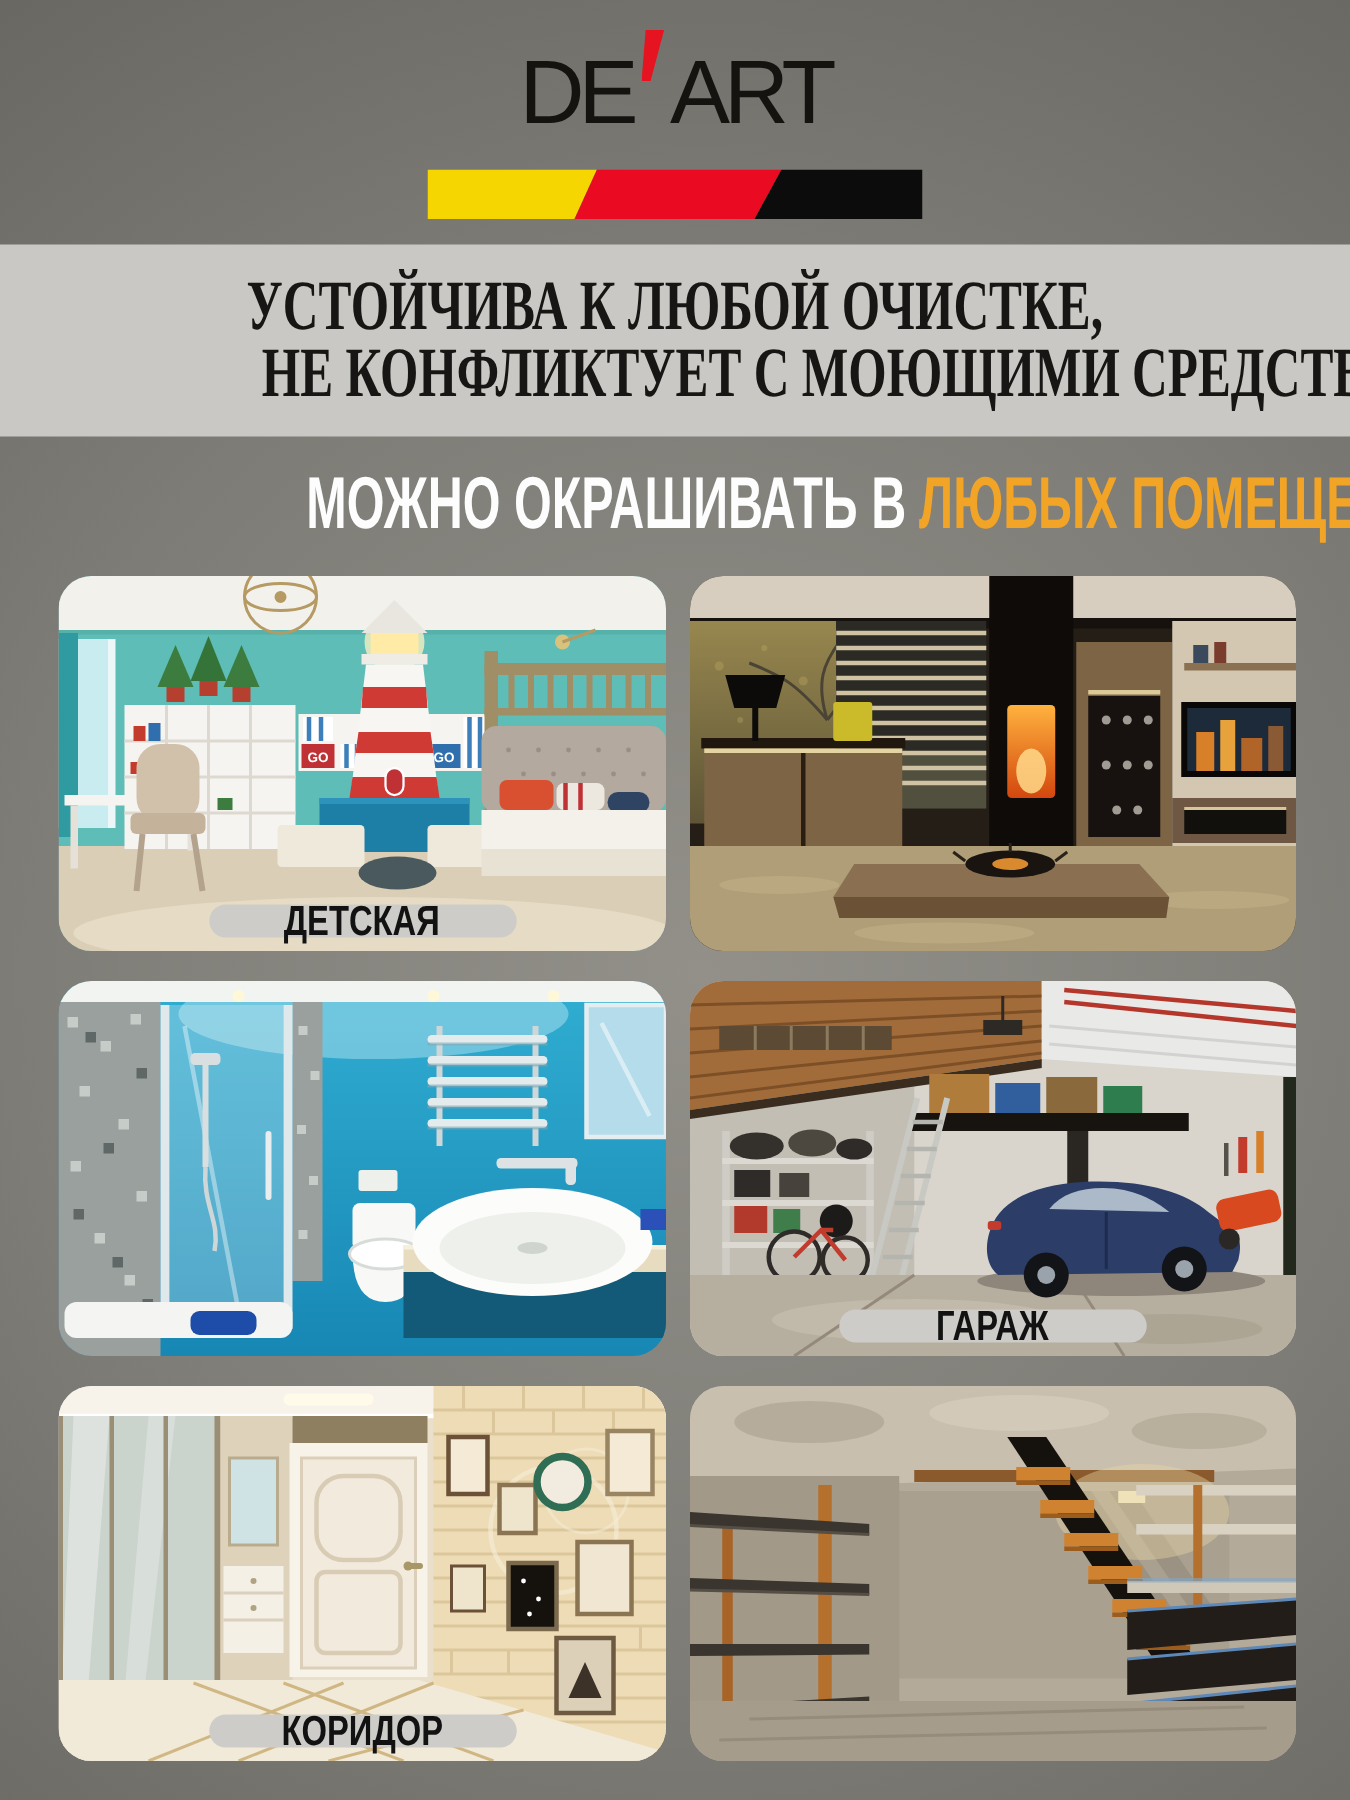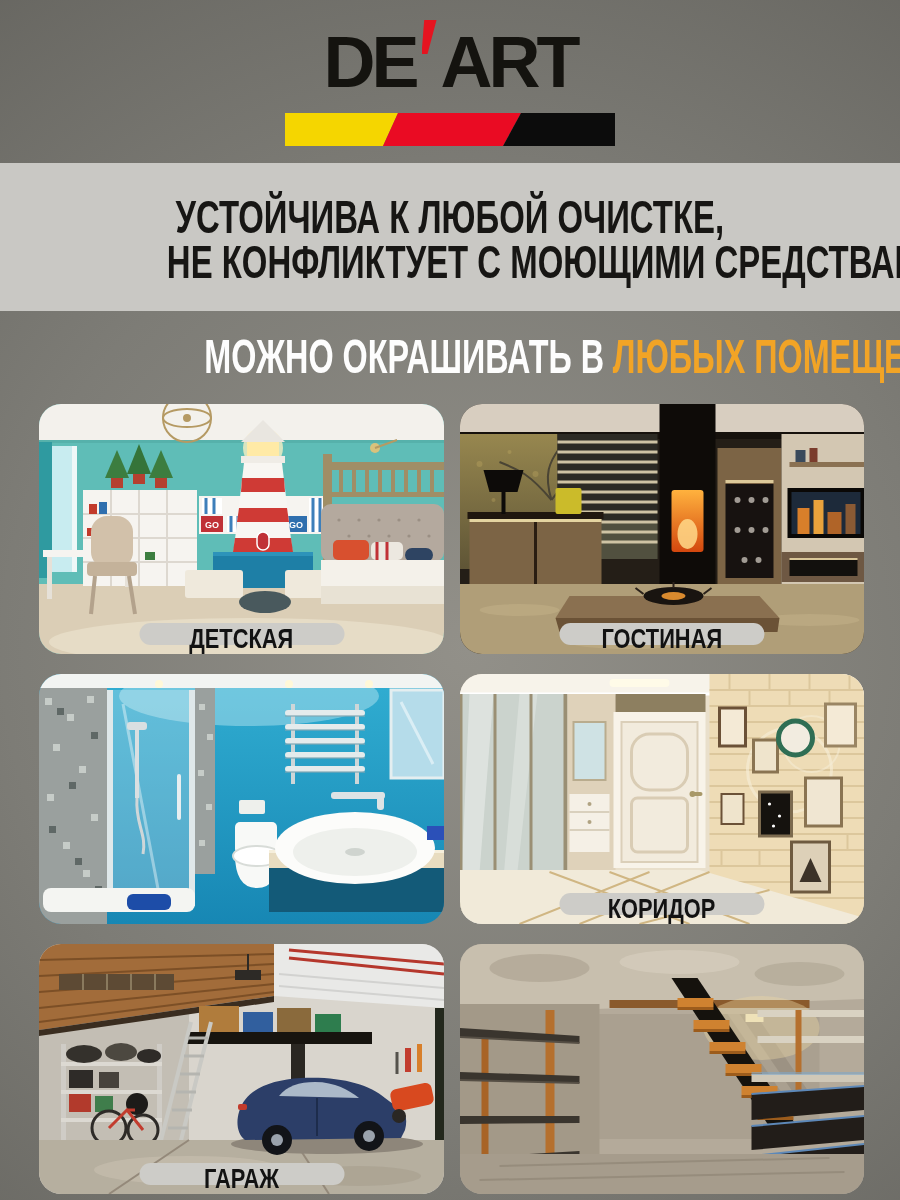--- a/index.html
+++ b/index.html
@@ -4,39 +4,39 @@
 <style>
   html,body{margin:0;padding:0;background:#444;}
   .page{
     position:relative;width:900px;height:1200px;overflow:hidden;
     font-family:"Liberation Sans",sans-serif;
     background:radial-gradient(ellipse 115% 85% at 52% 54%, #929089 0%, #7d7c76 45%, #5b5a55 100%);
   }
   .cond{display:inline-block;white-space:nowrap;transform:scaleX(.70);transform-origin:50% 50%;}
   
   .header{height:163px;box-sizing:border-box;padding-top:18px;text-align:center;}
-  .logo-word{font-size:72px;line-height:88px;font-weight:700;letter-spacing:-4px;color:#14130f;}
+  .logo-word{font-size:60px;line-height:88px;font-weight:400;letter-spacing:-4px;color:#14130f;}
   .logo-apo{display:inline-block;width:15px;height:34px;background:#e51420;
     clip-path:polygon(18% 0,100% 0,40% 100%,0 100%);margin:2px 4px 0 6px;vertical-align:top;}
   .stripe{display:block;margin:7px auto 0;}
   
-  .band{background:#c9c8c4;height:148px;box-sizing:border-box;padding-top:31px;text-align:center;}
+  .band{background:#c9c8c4;height:128px;box-sizing:border-box;padding-top:19px;text-align:center;font-family:Liberation Serif, serif;}
   .band-line{font-size:47px;line-height:45px;font-weight:700;color:#171614;}
   
   .headline{margin-top:23px;text-align:center;font-size:49px;line-height:44px;font-weight:700;}
   .headline .cond{transform:scaleX(.66);}
   .hl-white{color:#fdfdfd;}
   .hl-orange{color:#f2a426;margin-left:13px;}
   
   .grid{margin:26px 39px 0;display:grid;grid-template-columns:405px 404px;column-gap:16px;row-gap:20px;}
   .card{position:relative;width:100%;height:250px;border-radius:22px;overflow:hidden;background:#888;}
   .card svg{display:block;width:100%;height:100%;}
   .pill{position:absolute;left:50%;bottom:9px;transform:translateX(-50%);
     min-width:205px;height:22px;box-sizing:border-box;background:#cdccc8;border-radius:15px;
-    display:flex;justify-content:center;}
+    display:flex;align-items:center;justify-content:center;}
   .pill-label{font-size:28px;font-weight:700;color:#121212;transform:scaleX(.78);}
 </style>
 </head>
 <body>
 
 <div class="page">
 
   <div class="header">
     <div class="logo-word"><span>DE</span><span class="logo-apo"></span><span>ART</span></div>
     <svg class="stripe" width="330" height="33" viewBox="0 0 330 33">
@@ -287,23 +287,20 @@
           <polygon points="96,214 320,214 318,228 100,228" fill="#6b5236"></polygon>
           <ellipse cx="214" cy="192" rx="30" ry="9" fill="#191410"></ellipse>
           <ellipse cx="214" cy="192" rx="12" ry="4" fill="#d98a2e"></ellipse>
           <g stroke="#2a211a" stroke-width="2">
             <line x1="184" y1="190" x2="176" y2="184"></line>
               <line x1="244" y1="190" x2="252" y2="184"></line>
               <line x1="214" y1="184" x2="214" y2="178"></line>
           </g>
         </g>
       </svg>
-      <div class="pill">
-          <span class="pill-label">ГОСТИНАЯ</span>
-        </div>
     </div>
 
     <div class="card">
       <svg viewBox="0 0 405 250" preserveAspectRatio="xMidYMid slice">
         <defs>
           <linearGradient id="ba-wall" x1="0" y1="0" x2="0" y2="1">
               <stop offset="0" stop-color="#31aed2"></stop>
               <stop offset="1" stop-color="#1787b4"></stop>
             </linearGradient>
         </defs>
@@ -386,20 +383,122 @@
           <rect x="230" y="176" width="175" height="3" fill="#f6efdc"></rect>
           <rect x="230" y="194" width="175" height="44" fill="#135a78"></rect>
           <rect x="292" y="118" width="54" height="7" rx="3" fill="#dde3e5"></rect>
           <rect x="338" y="118" width="7" height="18" rx="3" fill="#dde3e5"></rect>
           <ellipse cx="316" cy="174" rx="80" ry="36" fill="#fcfcfa"></ellipse>
           <ellipse cx="316" cy="178" rx="62" ry="24" fill="#eef0ec"></ellipse>
           <ellipse cx="316" cy="178" rx="10" ry="4" fill="#cfd4cf"></ellipse>
           <rect x="388" y="152" width="17" height="14" fill="#2b50b8"></rect>
         </g>
       </svg>
+    </div>
+
+    <div class="card">
+      <svg viewBox="0 0 405 250" preserveAspectRatio="xMidYMid slice">
+        <rect width="405" height="250" fill="#d9d5cd"></rect>
+        <rect y="60" width="150" height="140" fill="#c3beb4"></rect>
+        <g>
+          <polygon points="0,0 235,0 235,52 0,86" fill="#a26c3a"></polygon>
+          <g stroke="#7c4f26" stroke-width="2">
+            <line x1="0" y1="16" x2="235" y2="10"></line>
+              <line x1="0" y1="32" x2="235" y2="20"></line>
+              <line x1="0" y1="48" x2="235" y2="30"></line>
+            <line x1="0" y1="64" x2="235" y2="40"></line>
+              <line x1="0" y1="78" x2="235" y2="48"></line>
+          </g>
+          <polygon points="0,86 235,52 235,58 0,92" fill="#3a2d20"></polygon>
+        </g>
+        <rect x="20" y="30" width="115" height="16" fill="#5d4a34"></rect>
+        <g stroke="#8a7a5e" stroke-width="2">
+            <line x1="44" y1="30" x2="44" y2="46"></line>
+            <line x1="68" y1="30" x2="68" y2="46"></line>
+            <line x1="92" y1="30" x2="92" y2="46"></line>
+            <line x1="116" y1="30" x2="116" y2="46"></line>
+          </g>
+        <g>
+          <polygon points="235,0 405,0 405,64 235,52" fill="#e9e9e7"></polygon>
+          <line x1="250" y1="6" x2="405" y2="20" stroke="#b5372c" stroke-width="3"></line>
+          <line x1="250" y1="14" x2="405" y2="30" stroke="#b5372c" stroke-width="3"></line>
+          <line x1="240" y1="30" x2="405" y2="44" stroke="#d2d2d0" stroke-width="2"></line>
+          <line x1="240" y1="42" x2="405" y2="56" stroke="#d2d2d0" stroke-width="2"></line>
+        </g>
+        <g>
+          <rect x="160" y="62" width="40" height="26" fill="#b07c3c"></rect>
+            <rect x="204" y="68" width="30" height="20" fill="#315f9e"></rect>
+          <rect x="238" y="64" width="34" height="24" fill="#8a6a3c"></rect>
+            <rect x="276" y="70" width="26" height="18" fill="#2e7d4e"></rect>
+          <rect x="148" y="88" width="185" height="12" fill="#17140f"></rect>
+          <rect x="252" y="100" width="14" height="96" fill="#2a2722"></rect>
+        </g>
+        <g>
+          <rect x="22" y="100" width="5" height="105" fill="#cfccc6"></rect>
+            <rect x="118" y="100" width="5" height="105" fill="#cfccc6"></rect>
+          <rect x="22" y="118" width="101" height="4" fill="#dcd9d2"></rect>
+            <rect x="22" y="146" width="101" height="4" fill="#dcd9d2"></rect>
+          <rect x="22" y="174" width="101" height="4" fill="#dcd9d2"></rect>
+            <rect x="22" y="200" width="101" height="4" fill="#dcd9d2"></rect>
+          <ellipse cx="45" cy="110" rx="18" ry="9" fill="#34312c"></ellipse>
+            <ellipse cx="82" cy="108" rx="16" ry="9" fill="#4c4840"></ellipse>
+            <ellipse cx="110" cy="112" rx="12" ry="7" fill="#2e2b28"></ellipse>
+          <rect x="30" y="126" width="24" height="18" fill="#2e2b28"></rect>
+            <rect x="60" y="128" width="20" height="16" fill="#47423c"></rect>
+          <rect x="30" y="150" width="22" height="18" fill="#b23a2c"></rect>
+            <rect x="56" y="152" width="18" height="16" fill="#3f7d4b"></rect>
+          <circle cx="98" cy="160" r="11" fill="#1d1b19"></circle>
+        </g>
+        <g>
+          <circle cx="70" cy="184" r="17" fill="none" stroke="#2e2b28" stroke-width="3"></circle>
+          <circle cx="104" cy="186" r="15" fill="none" stroke="#2e2b28" stroke-width="3"></circle>
+          <path d="M70,184 L88,166 L104,186 M88,166 L96,166" stroke="#c23c2e" stroke-width="3" fill="none"></path>
+        </g>
+        <g stroke="#c9c9c4" stroke-width="4">
+          <line x1="152" y1="78" x2="120" y2="204"></line>
+            <line x1="172" y1="78" x2="140" y2="204"></line>
+          <g stroke="#b5b5b0" stroke-width="3">
+            <line x1="149" y1="94" x2="169" y2="94"></line>
+              <line x1="145" y1="112" x2="165" y2="112"></line>
+              <line x1="141" y1="130" x2="161" y2="130"></line>
+            <line x1="137" y1="148" x2="157" y2="148"></line>
+              <line x1="133" y1="166" x2="153" y2="166"></line>
+              <line x1="129" y1="184" x2="149" y2="184"></line>
+          </g>
+        </g>
+        <rect x="196" y="26" width="26" height="10" fill="#2d2a26"></rect>
+          <line x1="209" y1="10" x2="209" y2="26" stroke="#2d2a26" stroke-width="2"></line>
+        <rect y="196" width="405" height="54" fill="#b6af9f"></rect>
+        <ellipse cx="150" cy="226" rx="95" ry="14" fill="#c6beae" opacity=".7"></ellipse>
+        <ellipse cx="320" cy="232" rx="62" ry="10" fill="#a79e8e" opacity=".6"></ellipse>
+        <line x1="70" y1="250" x2="150" y2="196" stroke="#94897a" stroke-width="2"></line>
+        <line x1="290" y1="250" x2="255" y2="196" stroke="#94897a" stroke-width="2"></line>
+        <g>
+          <ellipse cx="288" cy="200" rx="96" ry="10" fill="#8e867a"></ellipse>
+          <path d="M200,168 C206,146 230,136 262,134 C300,132 330,140 346,154 L362,166 C368,170 368,178 366,186 L362,194 L206,196 C198,190 197,178 200,168 Z" fill="#2c3e68"></path>
+          <path d="M240,152 C248,142 260,138 276,138 C296,138 310,146 320,154 Z" fill="#b9c6d4" opacity=".9"></path>
+          <line x1="278" y1="154" x2="278" y2="192" stroke="#1d2c4c" stroke-width="2"></line>
+          <circle cx="238" cy="196" r="15" fill="#121418"></circle>
+            <circle cx="238" cy="196" r="6" fill="#9aa2ac"></circle>
+          <circle cx="330" cy="192" r="15" fill="#121418"></circle>
+            <circle cx="330" cy="192" r="6" fill="#9aa2ac"></circle>
+          <rect x="199" y="160" width="9" height="6" rx="2" fill="#c23b2c"></rect>
+        </g>
+        <g>
+          <rect x="366" y="104" width="6" height="24" fill="#c23c2e"></rect>
+            <rect x="378" y="100" width="5" height="28" fill="#d87f2a"></rect>
+          <line x1="358" y1="108" x2="358" y2="130" stroke="#55524c" stroke-width="3"></line>
+          <rect x="352" y="142" width="42" height="22" rx="6" fill="#d8491f" transform="rotate(-12 373 153)"></rect>
+          <circle cx="360" cy="172" r="7" fill="#2a2724"></circle>
+        </g>
+        <rect x="396" y="64" width="9" height="132" fill="#23281d"></rect>
+      </svg>
+      <div class="pill">
+          <span class="pill-label">ГАРАЖ</span>
+        </div>
     </div>
 
     <div class="card">
       <svg viewBox="0 0 405 250" preserveAspectRatio="xMidYMid slice">
         <rect width="405" height="250" fill="#e9dfcb"></rect>
         <rect width="405" height="20" fill="#f7f3ea"></rect>
         <rect x="150" y="5" width="60" height="8" rx="4" fill="#fffbe8"></rect>
         <line x1="0" y1="20" x2="405" y2="20" stroke="#ffffff" stroke-width="3"></line>
         <g>
           <rect y="20" width="108" height="230" fill="#cbd3cd"></rect>
@@ -482,122 +581,20 @@
             <line x1="90" y1="198" x2="230" y2="250"></line>
         </g>
       </svg>
       <div class="pill">
           <span class="pill-label">КОРИДОР</span>
         </div>
     </div>
 
     <div class="card">
       <svg viewBox="0 0 405 250" preserveAspectRatio="xMidYMid slice">
-        <rect width="405" height="250" fill="#d9d5cd"></rect>
-        <rect y="60" width="150" height="140" fill="#c3beb4"></rect>
-        <g>
-          <polygon points="0,0 235,0 235,52 0,86" fill="#a26c3a"></polygon>
-          <g stroke="#7c4f26" stroke-width="2">
-            <line x1="0" y1="16" x2="235" y2="10"></line>
-              <line x1="0" y1="32" x2="235" y2="20"></line>
-              <line x1="0" y1="48" x2="235" y2="30"></line>
-            <line x1="0" y1="64" x2="235" y2="40"></line>
-              <line x1="0" y1="78" x2="235" y2="48"></line>
-          </g>
-          <polygon points="0,86 235,52 235,58 0,92" fill="#3a2d20"></polygon>
-        </g>
-        <rect x="20" y="30" width="115" height="16" fill="#5d4a34"></rect>
-        <g stroke="#8a7a5e" stroke-width="2">
-            <line x1="44" y1="30" x2="44" y2="46"></line>
-            <line x1="68" y1="30" x2="68" y2="46"></line>
-            <line x1="92" y1="30" x2="92" y2="46"></line>
-            <line x1="116" y1="30" x2="116" y2="46"></line>
-          </g>
-        <g>
-          <polygon points="235,0 405,0 405,64 235,52" fill="#e9e9e7"></polygon>
-          <line x1="250" y1="6" x2="405" y2="20" stroke="#b5372c" stroke-width="3"></line>
-          <line x1="250" y1="14" x2="405" y2="30" stroke="#b5372c" stroke-width="3"></line>
-          <line x1="240" y1="30" x2="405" y2="44" stroke="#d2d2d0" stroke-width="2"></line>
-          <line x1="240" y1="42" x2="405" y2="56" stroke="#d2d2d0" stroke-width="2"></line>
-        </g>
-        <g>
-          <rect x="160" y="62" width="40" height="26" fill="#b07c3c"></rect>
-            <rect x="204" y="68" width="30" height="20" fill="#315f9e"></rect>
-          <rect x="238" y="64" width="34" height="24" fill="#8a6a3c"></rect>
-            <rect x="276" y="70" width="26" height="18" fill="#2e7d4e"></rect>
-          <rect x="148" y="88" width="185" height="12" fill="#17140f"></rect>
-          <rect x="252" y="100" width="14" height="96" fill="#2a2722"></rect>
-        </g>
-        <g>
-          <rect x="22" y="100" width="5" height="105" fill="#cfccc6"></rect>
-            <rect x="118" y="100" width="5" height="105" fill="#cfccc6"></rect>
-          <rect x="22" y="118" width="101" height="4" fill="#dcd9d2"></rect>
-            <rect x="22" y="146" width="101" height="4" fill="#dcd9d2"></rect>
-          <rect x="22" y="174" width="101" height="4" fill="#dcd9d2"></rect>
-            <rect x="22" y="200" width="101" height="4" fill="#dcd9d2"></rect>
-          <ellipse cx="45" cy="110" rx="18" ry="9" fill="#34312c"></ellipse>
-            <ellipse cx="82" cy="108" rx="16" ry="9" fill="#4c4840"></ellipse>
-            <ellipse cx="110" cy="112" rx="12" ry="7" fill="#2e2b28"></ellipse>
-          <rect x="30" y="126" width="24" height="18" fill="#2e2b28"></rect>
-            <rect x="60" y="128" width="20" height="16" fill="#47423c"></rect>
-          <rect x="30" y="150" width="22" height="18" fill="#b23a2c"></rect>
-            <rect x="56" y="152" width="18" height="16" fill="#3f7d4b"></rect>
-          <circle cx="98" cy="160" r="11" fill="#1d1b19"></circle>
-        </g>
-        <g>
-          <circle cx="70" cy="184" r="17" fill="none" stroke="#2e2b28" stroke-width="3"></circle>
-          <circle cx="104" cy="186" r="15" fill="none" stroke="#2e2b28" stroke-width="3"></circle>
-          <path d="M70,184 L88,166 L104,186 M88,166 L96,166" stroke="#c23c2e" stroke-width="3" fill="none"></path>
-        </g>
-        <g stroke="#c9c9c4" stroke-width="4">
-          <line x1="152" y1="78" x2="120" y2="204"></line>
-            <line x1="172" y1="78" x2="140" y2="204"></line>
-          <g stroke="#b5b5b0" stroke-width="3">
-            <line x1="149" y1="94" x2="169" y2="94"></line>
-              <line x1="145" y1="112" x2="165" y2="112"></line>
-              <line x1="141" y1="130" x2="161" y2="130"></line>
-            <line x1="137" y1="148" x2="157" y2="148"></line>
-              <line x1="133" y1="166" x2="153" y2="166"></line>
-              <line x1="129" y1="184" x2="149" y2="184"></line>
-          </g>
-        </g>
-        <rect x="196" y="26" width="26" height="10" fill="#2d2a26"></rect>
-          <line x1="209" y1="10" x2="209" y2="26" stroke="#2d2a26" stroke-width="2"></line>
-        <rect y="196" width="405" height="54" fill="#b6af9f"></rect>
-        <ellipse cx="150" cy="226" rx="95" ry="14" fill="#c6beae" opacity=".7"></ellipse>
-        <ellipse cx="320" cy="232" rx="62" ry="10" fill="#a79e8e" opacity=".6"></ellipse>
-        <line x1="70" y1="250" x2="150" y2="196" stroke="#94897a" stroke-width="2"></line>
-        <line x1="290" y1="250" x2="255" y2="196" stroke="#94897a" stroke-width="2"></line>
-        <g>
-          <ellipse cx="288" cy="200" rx="96" ry="10" fill="#8e867a"></ellipse>
-          <path d="M200,168 C206,146 230,136 262,134 C300,132 330,140 346,154 L362,166 C368,170 368,178 366,186 L362,194 L206,196 C198,190 197,178 200,168 Z" fill="#2c3e68"></path>
-          <path d="M240,152 C248,142 260,138 276,138 C296,138 310,146 320,154 Z" fill="#b9c6d4" opacity=".9"></path>
-          <line x1="278" y1="154" x2="278" y2="192" stroke="#1d2c4c" stroke-width="2"></line>
-          <circle cx="238" cy="196" r="15" fill="#121418"></circle>
-            <circle cx="238" cy="196" r="6" fill="#9aa2ac"></circle>
-          <circle cx="330" cy="192" r="15" fill="#121418"></circle>
-            <circle cx="330" cy="192" r="6" fill="#9aa2ac"></circle>
-          <rect x="199" y="160" width="9" height="6" rx="2" fill="#c23b2c"></rect>
-        </g>
-        <g>
-          <rect x="366" y="104" width="6" height="24" fill="#c23c2e"></rect>
-            <rect x="378" y="100" width="5" height="28" fill="#d87f2a"></rect>
-          <line x1="358" y1="108" x2="358" y2="130" stroke="#55524c" stroke-width="3"></line>
-          <rect x="352" y="142" width="42" height="22" rx="6" fill="#d8491f" transform="rotate(-12 373 153)"></rect>
-          <circle cx="360" cy="172" r="7" fill="#2a2724"></circle>
-        </g>
-        <rect x="396" y="64" width="9" height="132" fill="#23281d"></rect>
-      </svg>
-      <div class="pill">
-          <span class="pill-label">ГАРАЖ</span>
-        </div>
-    </div>
-
-    <div class="card">
-      <svg viewBox="0 0 405 250" preserveAspectRatio="xMidYMid slice">
         <rect width="405" height="250" fill="#b4aa9a"></rect>
         <g>
           <polygon points="0,0 405,0 405,55 0,70" fill="#c8bfae"></polygon>
           <ellipse cx="80" cy="24" rx="50" ry="14" fill="#b1a896" opacity=".8"></ellipse>
           <ellipse cx="220" cy="18" rx="60" ry="12" fill="#d4ccbc" opacity=".8"></ellipse>
           <ellipse cx="340" cy="30" rx="45" ry="12" fill="#b1a896" opacity=".7"></ellipse>
         </g>
         <rect x="130" y="70" width="230" height="125" fill="#aaa090"></rect>
         <rect y="60" width="140" height="150" fill="#a39988"></rect>
         <rect x="150" y="56" width="200" height="8" fill="#8a5a2c"></rect>

